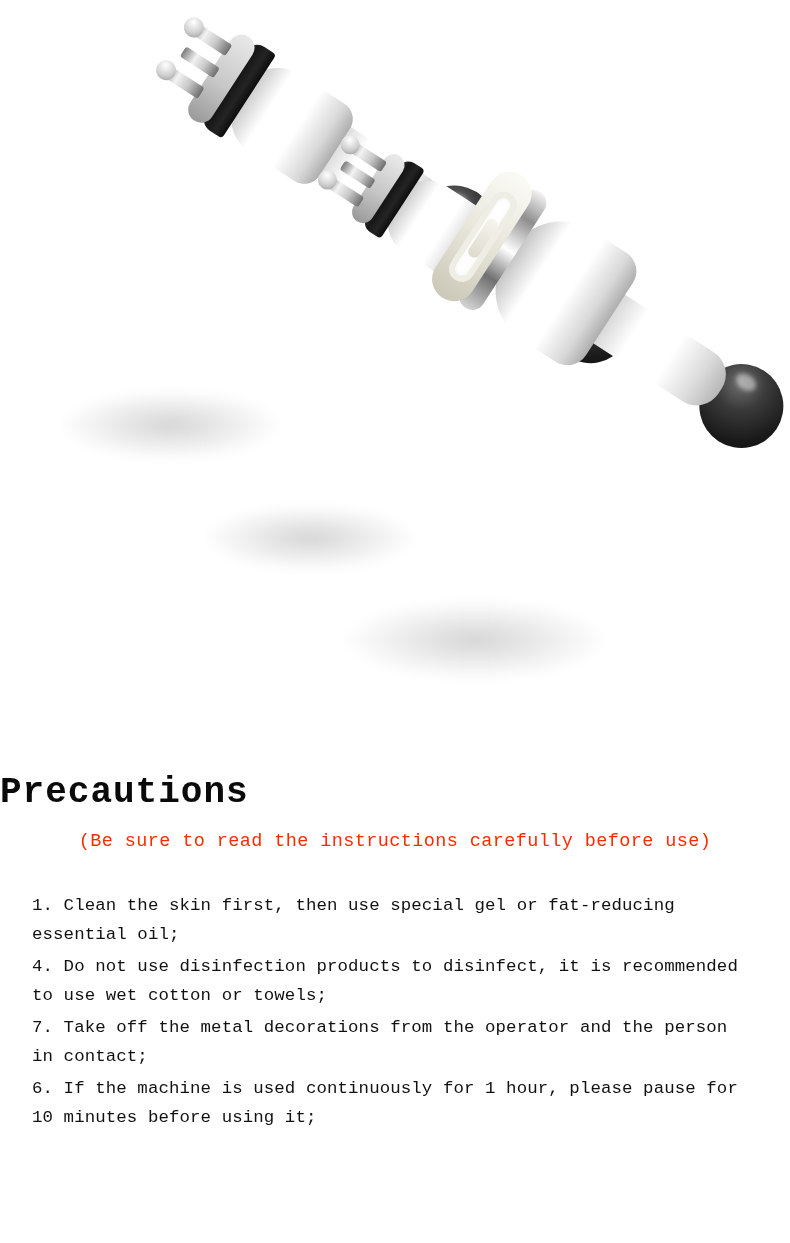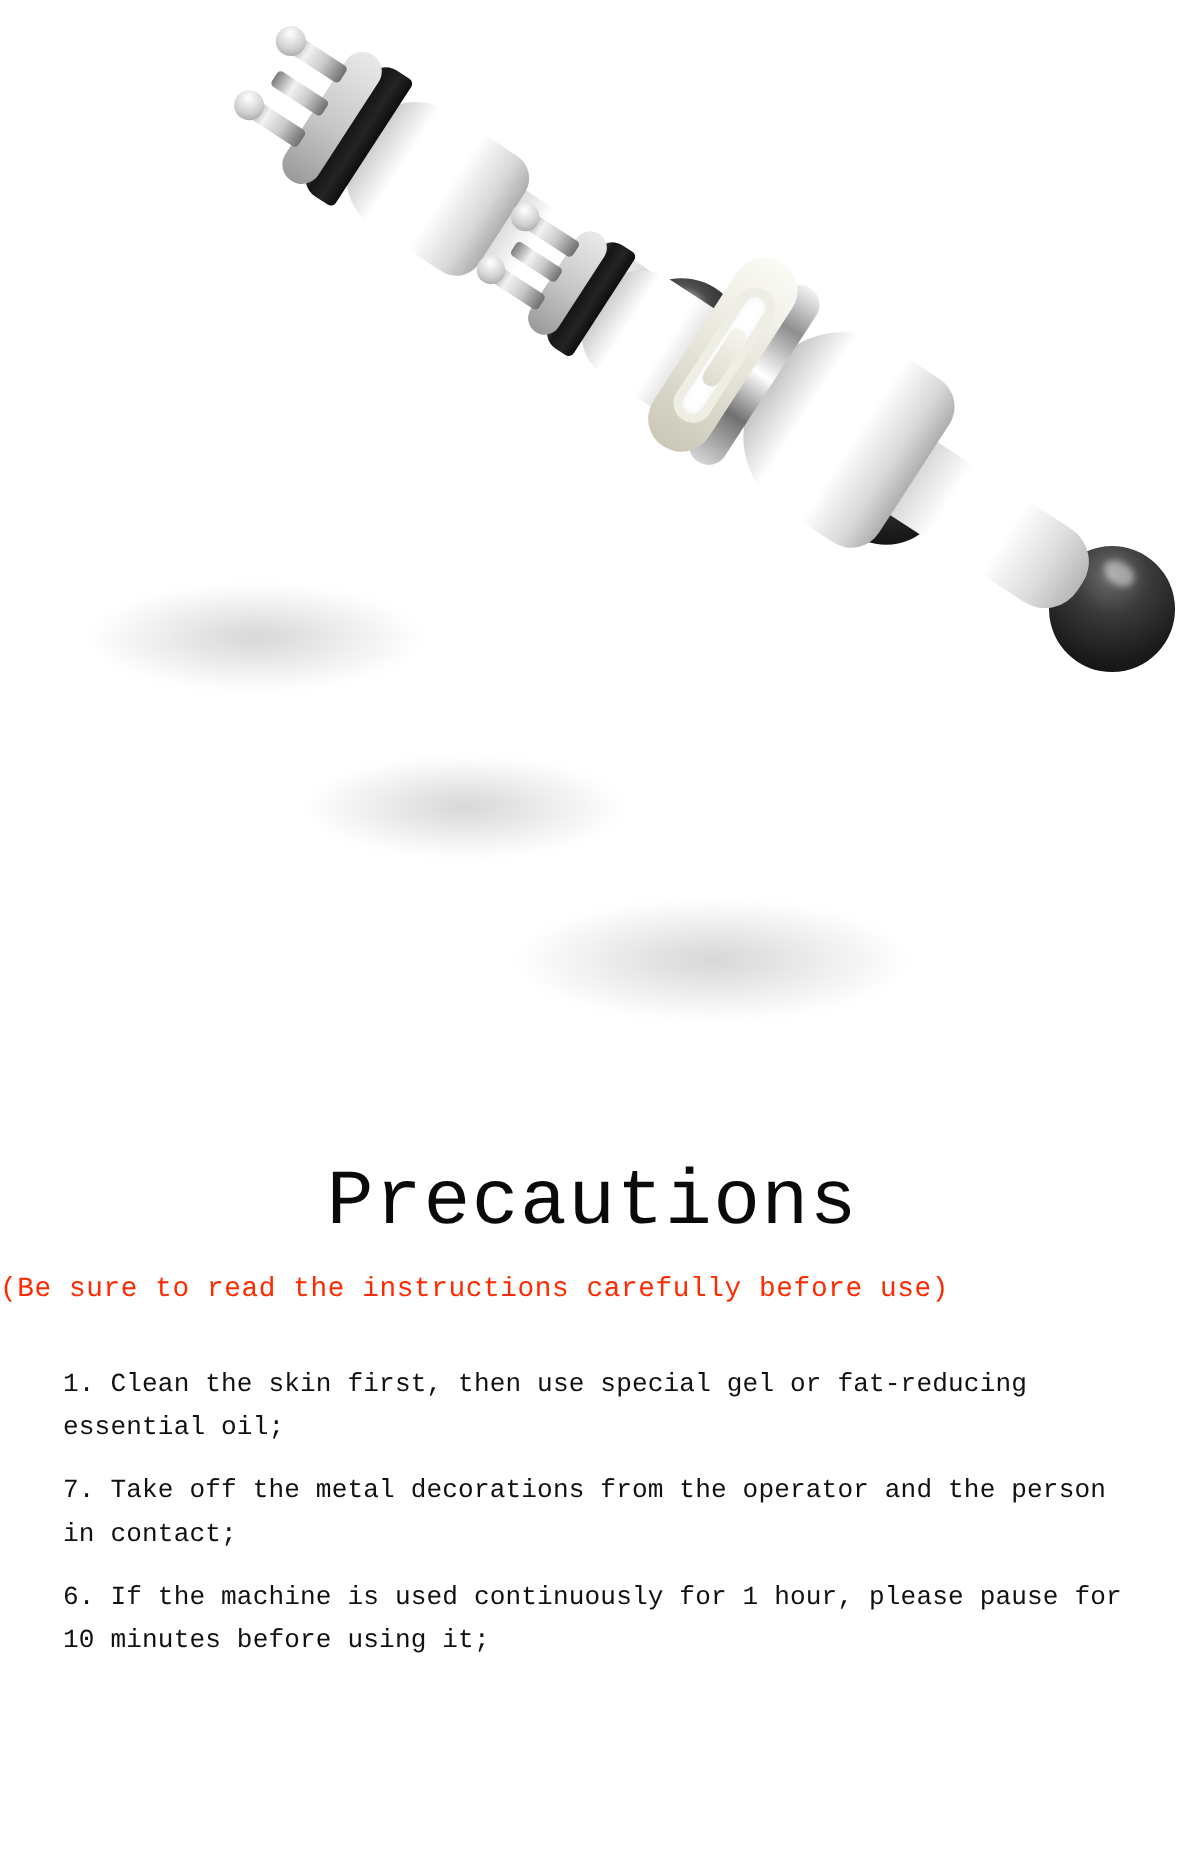--- a/index.html
+++ b/index.html
@@ -77,44 +77,45 @@
   }
 
   
   .text-area {
     position: absolute;
     left: 0;
     top: 740px;
     width: 790px;
   }
   .title {
-    text-align: center;
+    text-align: left;
     color: #0a0a0a;
-    font-size: 52px;
+    font-size: 36px;
     letter-spacing: 1px;
-    font-weight: normal;
+    font-weight: bold;
     margin: 32px 0 0 0;
     font-family: "Liberation Mono", monospace;
   }
   .subtitle {
+    text-align: center;
     color: #ff2a00;
     font-size: 18.5px;
     letter-spacing: 0.4px;
     margin: 18px 0 0 0;
     font-family: "Liberation Mono", monospace;
   }
   .notes {
     margin: 40px 28px 0 28px;
     color: #111111;
     font-size: 17.4px;
     line-height: 28.5px;
     font-family: "Liberation Mono", monospace;
   }
   .note-line {
-    margin: 14px;
+    margin: 4px;
     padding: 0;
     letter-spacing: 0.1px;
     white-space: pre-wrap;
   }
 </style>
 </head>
 <body>
 
 <div class="product-area">
 
@@ -168,16 +169,17 @@
   </div>
 
 </div>
 
 <div class="text-area">
   <h1 class="title">Precautions</h1>
   <p class="subtitle">(Be sure to read the instructions carefully before use)</p>
 
   <div class="notes">
     <p class="note-line">1. Clean the skin first, then use special gel or fat-reducing essential oil;</p>
+    <p class="note-line">4. Do not use disinfection products to disinfect, it is recommended to use wet cotton or towels;</p>
     <p class="note-line">7. Take off the metal decorations from the operator and the person in contact;</p>
     <p class="note-line">6. If the machine is used continuously for 1 hour, please pause for 10 minutes before using it;</p>
   </div>
 </div>
 
 </body></html>

